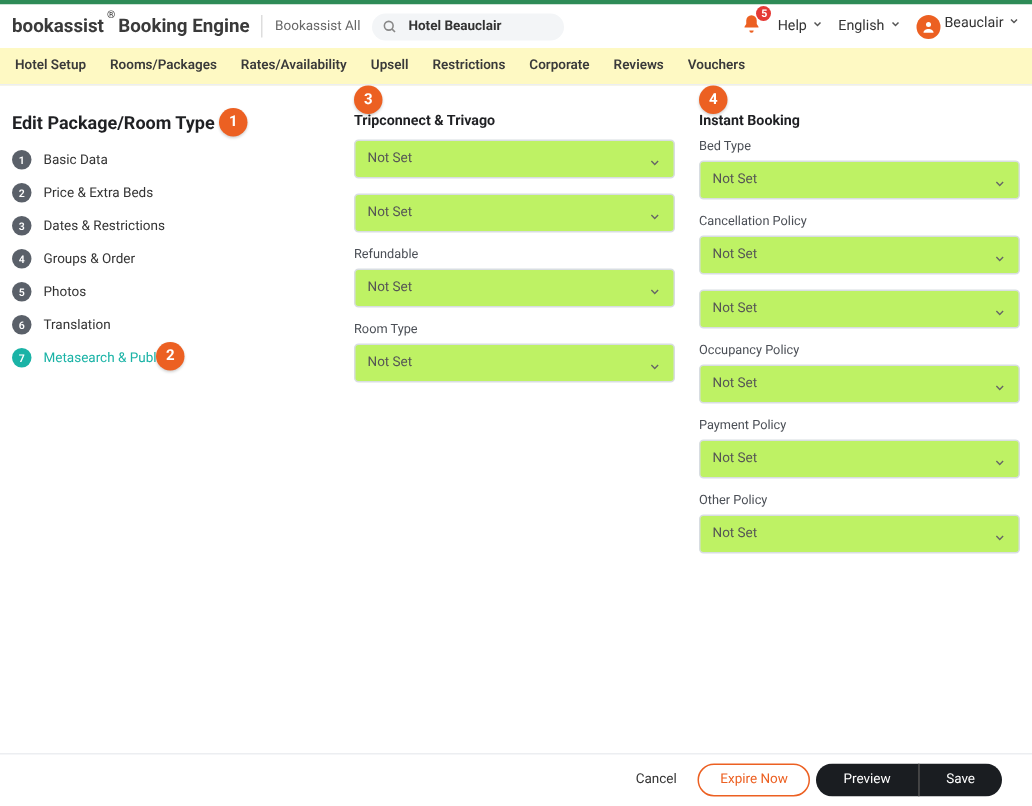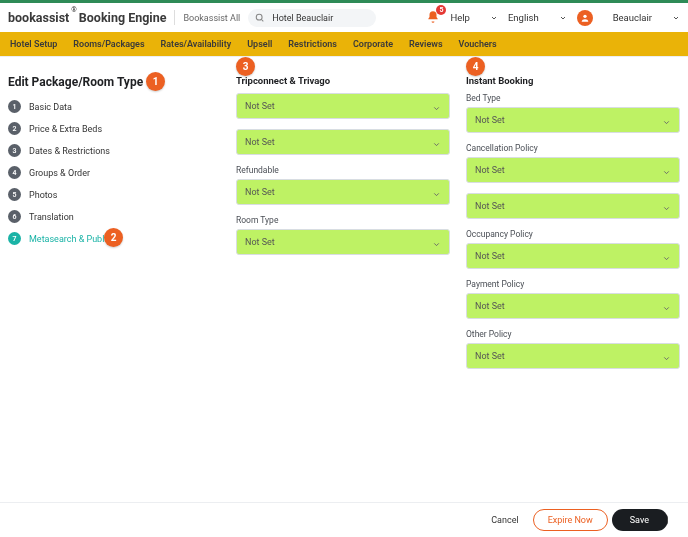--- a/index.html
+++ b/index.html
@@ -26,35 +26,35 @@
   .brand-reg{font-size:7px;color:#3A3A3A;position:relative;top:-4px;margin:0 2px;}
   .brand-sub{font-weight:700;color:#3A3A3A;font-size:12.5px;}
   .brand-divider{width:1px;height:15px;background:#ddd;margin:0 8px;}
   .brand-sec{font-size:9px;color:#666;}
   .search{
     margin-left:8px;flex:0 0 128px;position:relative;
     background:#F3F5F7;border-radius:14px;height:18px;display:flex;align-items:center;
     padding:0 6px 0 22px;
   }
   .search svg{position:absolute;left:7px;top:4px;}
-  .search input{border:none;background:transparent;outline:none;font-size:9px;color:#333;width:100%;}
+  .search input{border:none;background:transparent;outline:none;font-size:9px;color:#333;width:100%;font-weight:bold;}
   .header-right{margin-left:auto;display:flex;align-items:center;gap:10px;}
   .bell-wrap{position:relative;}
   .badge{
     position:absolute;top:-5px;right:-6px;background:#E53935;color:#fff;font-size:7px;font-weight:700;
     border-radius:7px;min-width:10px;height:10px;display:flex;align-items:center;justify-content:center;padding:0 2px;
   }
-  .hdr-link{display:flex;align-items:center;gap:20px;font-size:9.5px;color:#333;cursor:pointer;}
+  .hdr-link{display:flex;align-items:flex-start;gap:3px;font-size:9.5px;color:#333;cursor:pointer;}
   .avatar-circle{
     width:16px;height:16px;border-radius:50%;background:#EC6022;display:flex;align-items:center;justify-content:center;
   }
 
   
   .nav{
-    height:25px;background:#eab308;border-bottom:1px solid #ECEEF1;display:flex;align-items:center;
+    height:25px;background:#fef9c3;border-bottom:1px solid #ECEEF1;display:flex;align-items:center;
     gap:16px;padding:0 10px;font-size:9px;color:#3A3A3A;font-weight:600;
   }
   .nav-item{cursor:pointer;}
 
   
   .main{display:flex;height:446px;}
   .sidebar{width:228px;padding:18px 10px 10px 8px;}
   .page-title-row{display:flex;align-items:center;gap:6px;margin-bottom:11px;position:relative;}
   .page-title{font-size:12px;font-weight:700;color:#1F2023;}
   .info-ico{color:var(--teal);}
@@ -309,16 +309,17 @@
     </div>
   </div>
 </div>
 
 <div class="footer-wrap">
   <span class="callout-5">5</span>
   <div class="footer">
     <button class="btn-text">Cancel</button>
     <button class="btn-outline">Expire Now</button>
     <div class="btn-group">
+      <button class="btn-dark">Preview</button>
       <button class="btn-dark">Save</button>
     </div>
   </div>
 </div>
 
 </body></html>

